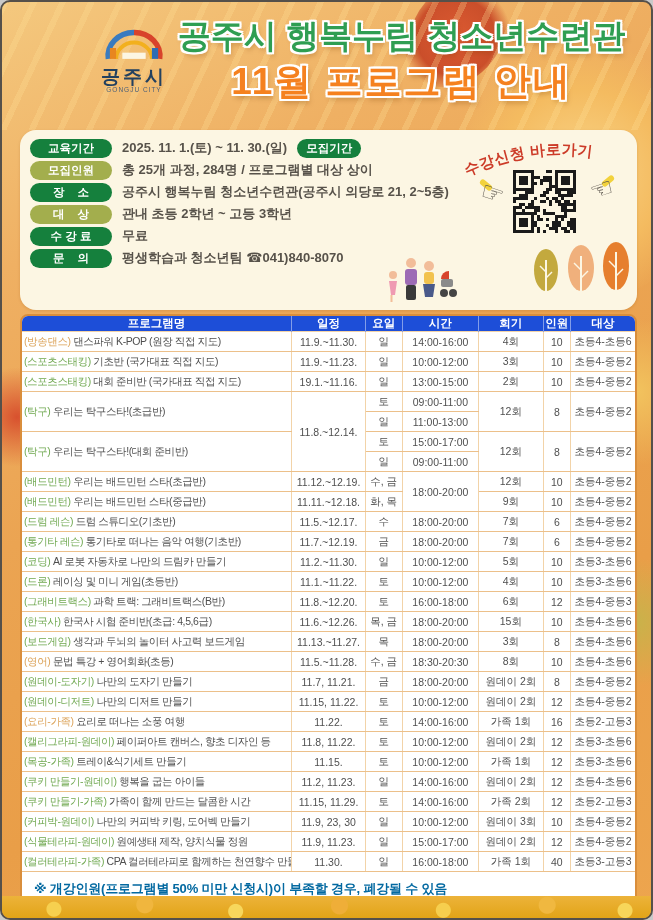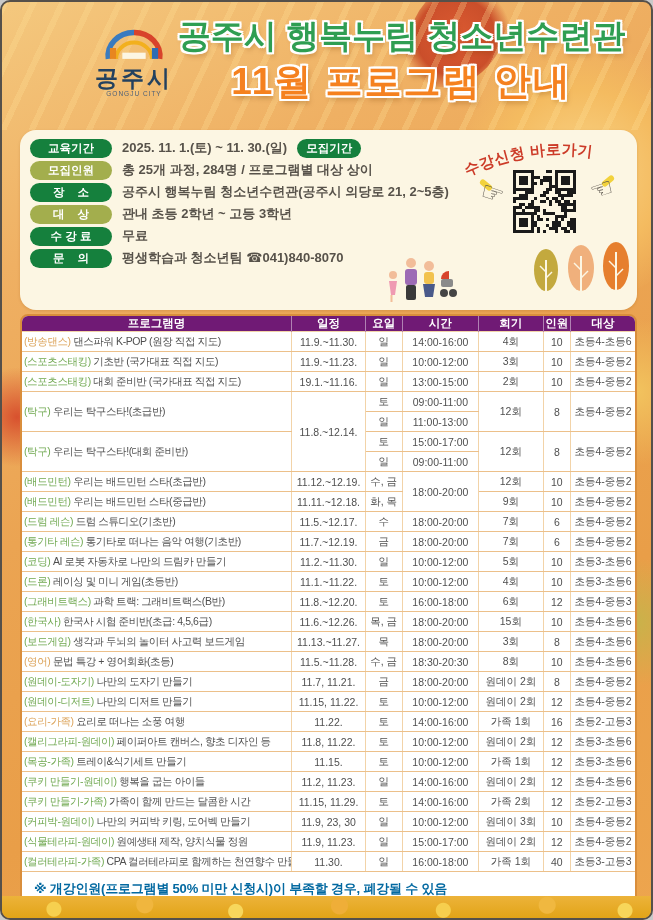--- a/index.html
+++ b/index.html
@@ -27,21 +27,21 @@
       radial-gradient(circle at 22% 40%,#f0b63e 0 8px,rgba(0,0,0,0) 9px),
       radial-gradient(circle at 36% 70%,#f7d75c 0 7px,rgba(0,0,0,0) 8px),
       radial-gradient(circle at 52% 45%,#efae38 0 8px,rgba(0,0,0,0) 9px),
       radial-gradient(circle at 68% 65%,#f6cf4e 0 7px,rgba(0,0,0,0) 8px),
       radial-gradient(circle at 84% 42%,#f0b840 0 8px,rgba(0,0,0,0) 9px),
       radial-gradient(circle at 96% 66%,#f7d65a 0 7px,rgba(0,0,0,0) 8px),
       linear-gradient(0deg,#e2a417,#edb33a);}
   
   .header{position:absolute;left:0;top:10px;width:100%;height:115px;}
   .logo{position:absolute;left:86px;top:8px;width:92px;text-align:center;}
-  .logo-title{display:block;font-size:23px;font-weight:bold;color:#23415f;letter-spacing:3px;line-height:1;margin-top:1px;}
+  .logo-title{display:block;font-size:19px;font-weight:bold;color:#23415f;letter-spacing:3px;line-height:1;margin-top:1px;}
   .logo-sub{display:block;font-size:6.5px;color:#4d6078;letter-spacing:1px;}
   .titles{position:absolute;left:156px;right:6px;top:2px;text-align:center;}
   .title1{font-size:33px;font-weight:bold;color:#2f9e52;letter-spacing:0px;line-height:1.35;
     text-shadow:-2px -2px 0 #fff,2px -2px 0 #fff,-2px 2px 0 #fff,2px 2px 0 #fff,0 -2px 0 #fff,0 2px 0 #fff,-2px 0 0 #fff,2px 0 0 #fff,2px 4px 5px rgba(120,60,0,.35);}
   .title2{font-size:37px;font-weight:bold;color:#f5811f;letter-spacing:2px;line-height:1.25;
     text-shadow:-2px -2px 0 #fff,2px -2px 0 #fff,-2px 2px 0 #fff,2px 2px 0 #fff,0 -2px 0 #fff,0 2px 0 #fff,-2px 0 0 #fff,2px 0 0 #fff,2px 4px 5px rgba(120,60,0,.35);}
   
   .info-panel{position:absolute;left:18px;top:128px;width:617px;height:180px;background:#fcf6e3;border-radius:16px;
     box-shadow:0 1px 3px rgba(120,60,0,.18);}
   .info-list{position:absolute;left:10px;top:7px;right:150px;}
@@ -61,21 +61,21 @@
   .hand-left{left:6px;top:44px;transform:rotate(18deg);}
   .hand-right{right:2px;top:40px;transform:rotate(-18deg);}
   .cuff{position:absolute;width:14px;height:6px;background:#f2d23c;border-radius:3px;}
   .cuff-left{left:4px;top:46px;transform:rotate(40deg);}
   .cuff-right{right:0px;top:42px;transform:rotate(-40deg);}
   .family{position:absolute;right:172px;bottom:3px;}
   .trees{position:absolute;right:6px;bottom:4px;}
   
   .table-panel{position:absolute;left:18px;top:312px;width:617px;background:#fff;border:2px solid #d98e3c;border-radius:8px;overflow:hidden;padding-bottom:4px;}
   table{width:100%;border-collapse:collapse;table-layout:fixed;}
-  thead th{background:#701a75;color:#fff;font-size:11.5px;font-weight:bold;height:14px;border-left:1px solid rgba(255,255,255,.45);padding:0;}
+  thead th{background:#1d4ed8;color:#fff;font-size:11.5px;font-weight:bold;height:14px;border-left:1px solid rgba(255,255,255,.45);padding:0;}
   thead th:first-child{border-left:none;}
   tbody td{height:20px;font-size:10.5px;color:#4f4f4f;text-align:center;padding:0 2px;
     border:1px solid #f2d3a8;border-bottom-color:#ecc08a;white-space:nowrap;overflow:hidden;font-weight:500;}
   tbody tr td:first-child{border-left:none;}
   tbody tr td:last-child{border-right:none;}
   td.name{text-align:left;letter-spacing:-0.4px;}
   .pre-green{color:#71a952;}
   .pre-orange{color:#dca45b;}
   .note{font-size:13px;font-weight:bold;color:#0369a1;padding:8px 4px 4px 12px;letter-spacing:-0.2px;}
 </style>

